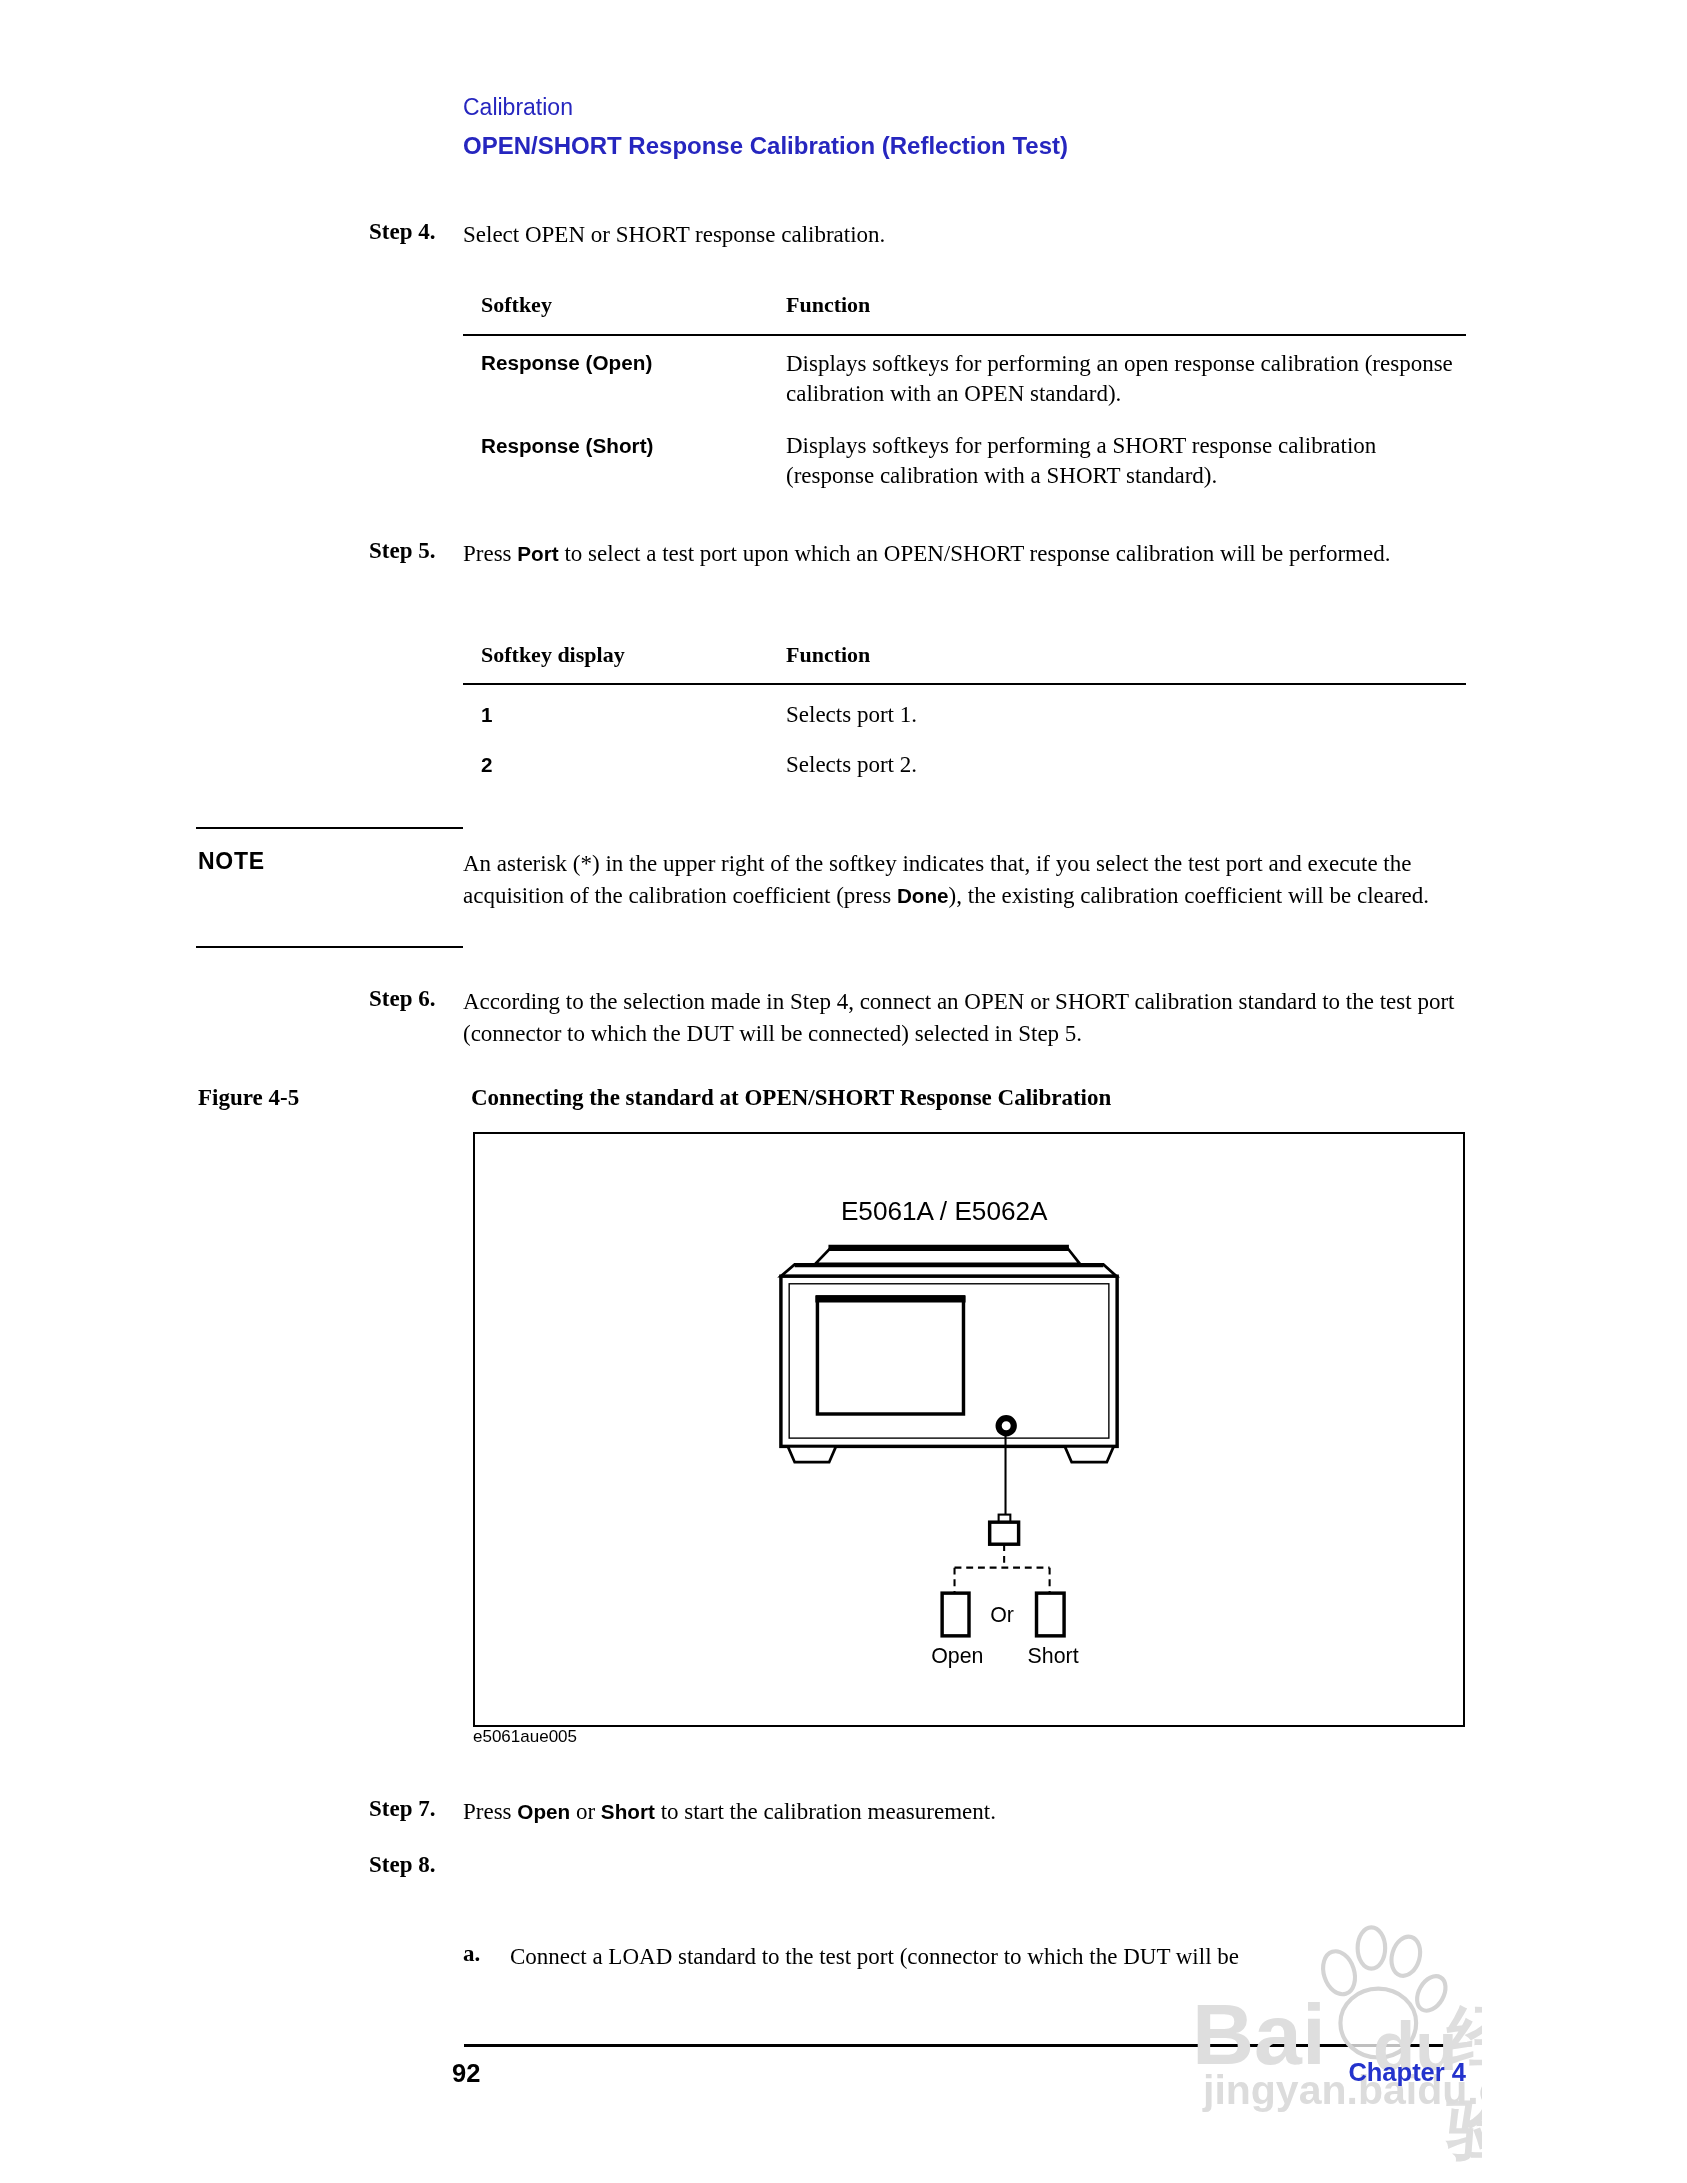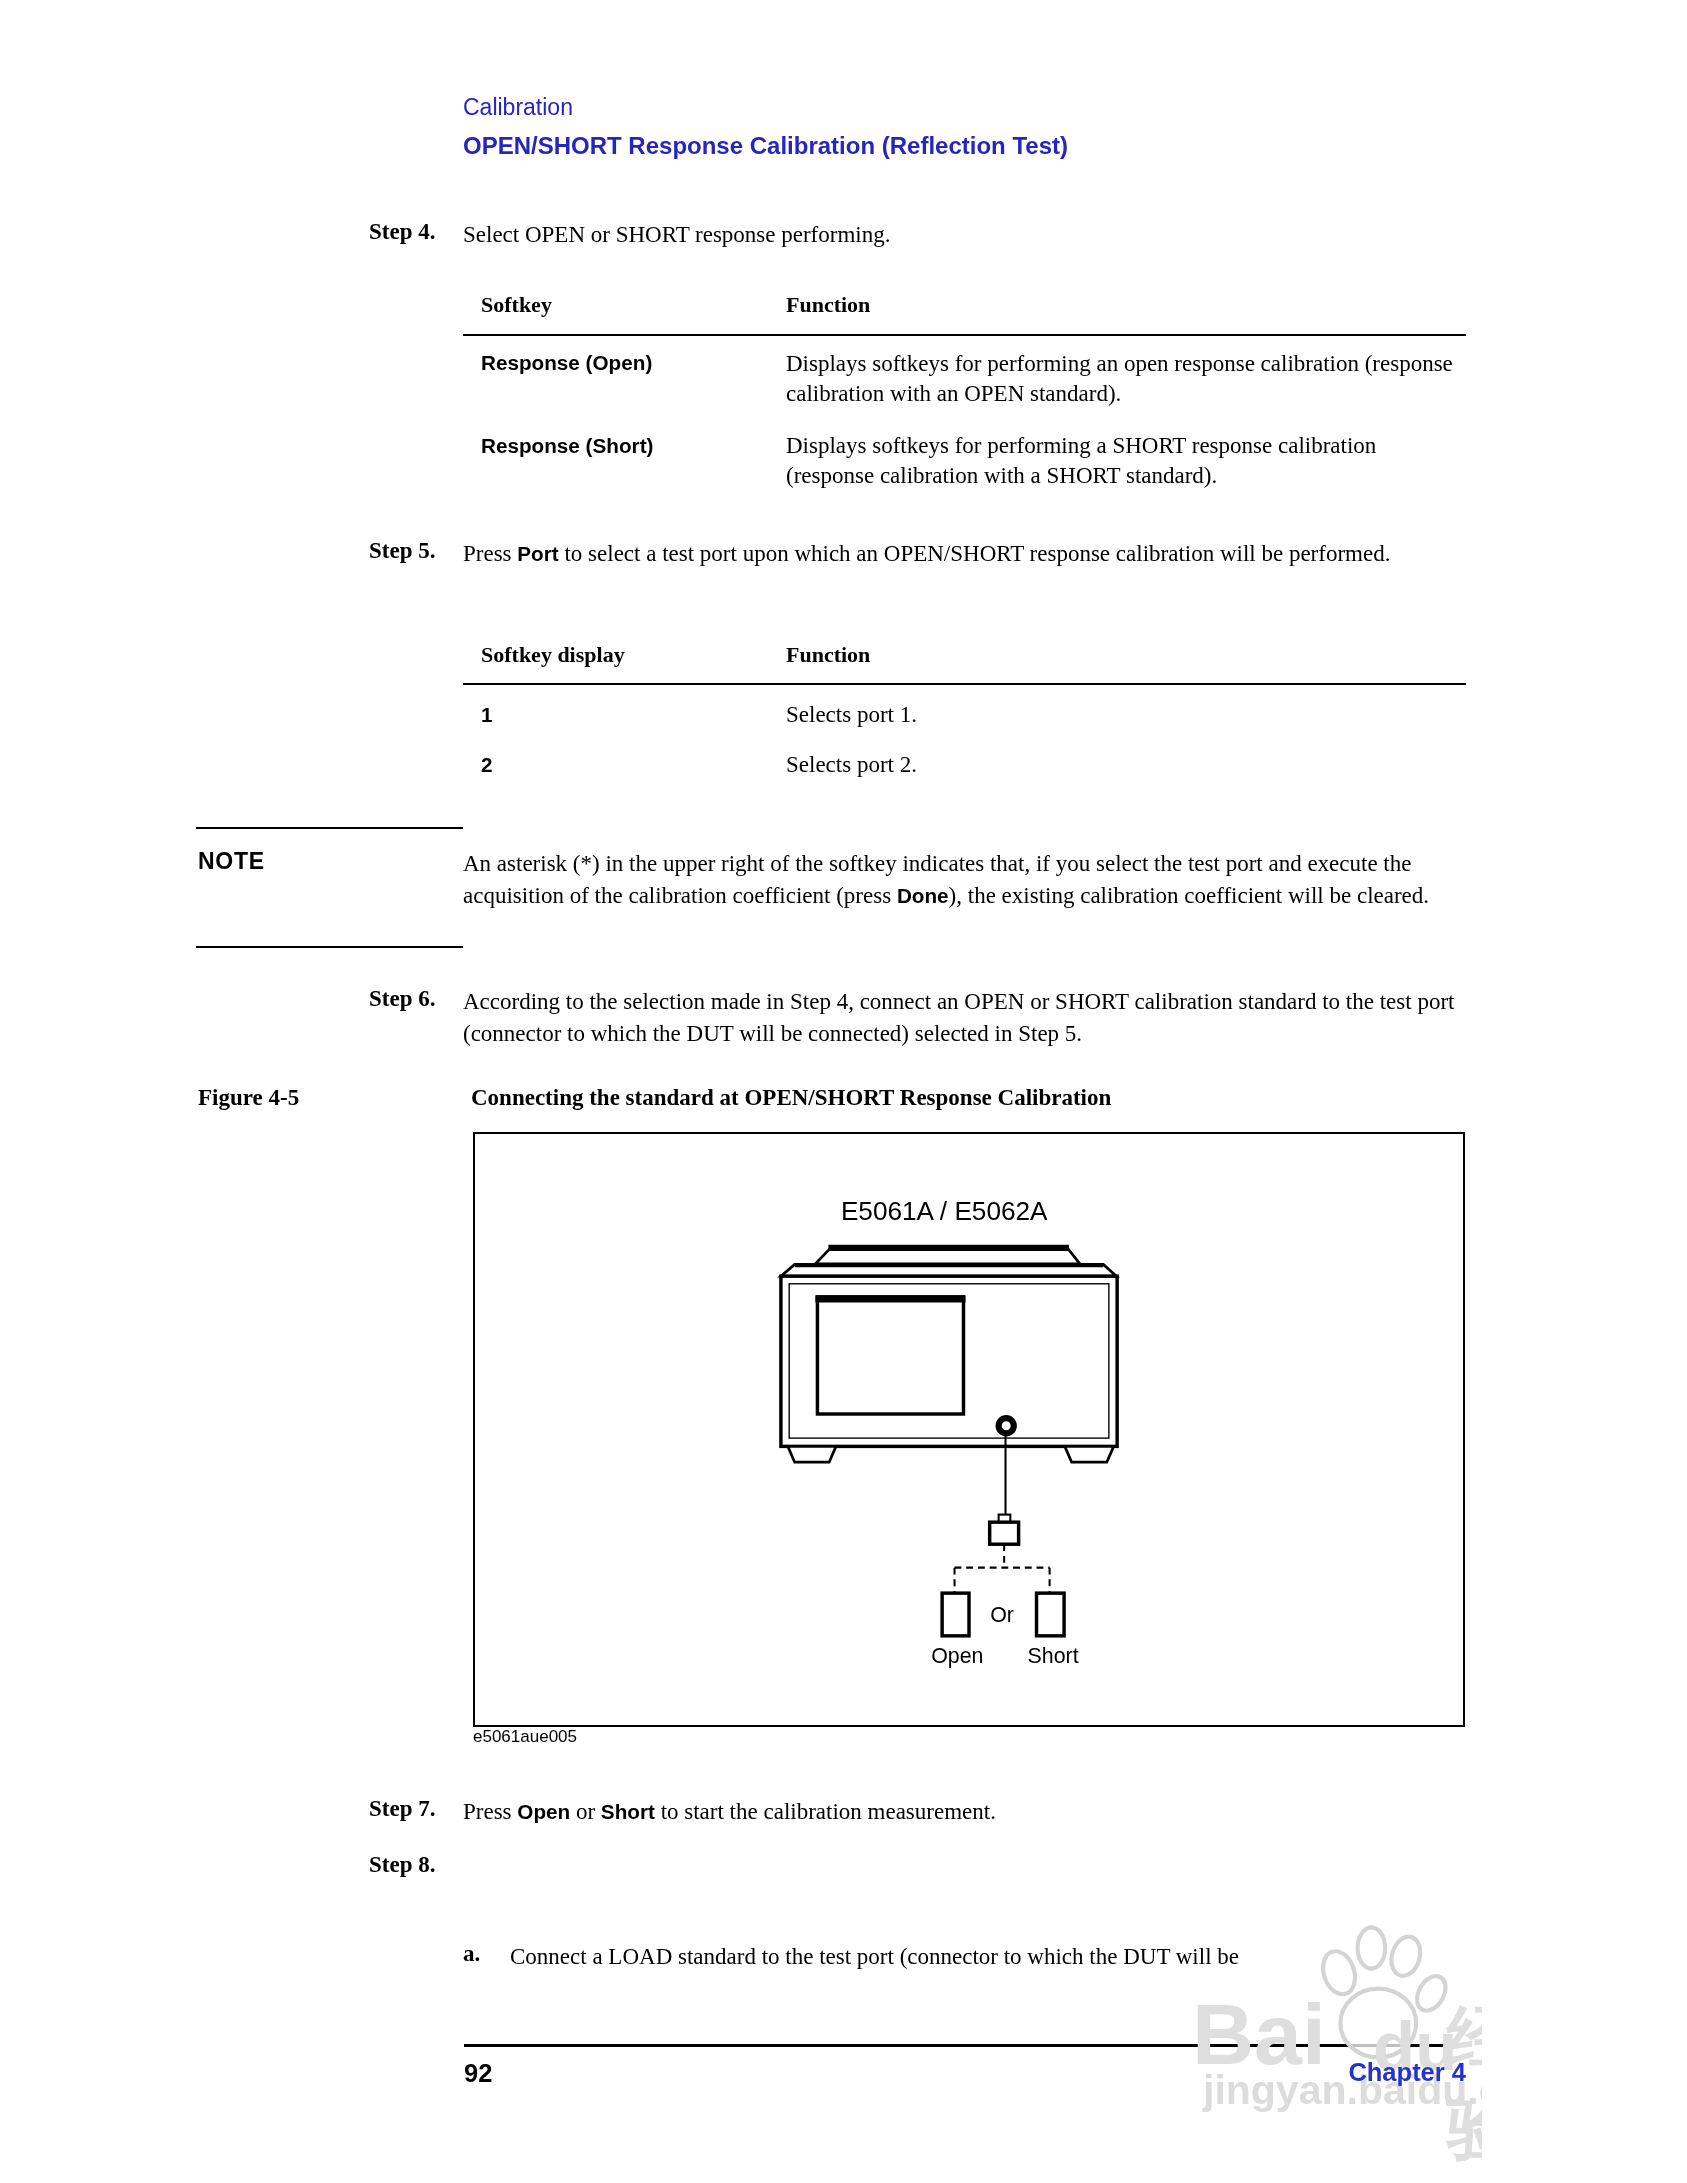--- a/index.html
+++ b/index.html
@@ -22,41 +22,41 @@
   .rule{height:2.1px;background:#000;}
   
   .notelabel{left:198px;font-family:"Liberation Sans",sans-serif;font-size:23px;font-weight:bold;letter-spacing:0.7px;}
   .figlabel{left:198px;font-size:23px;font-weight:bold;}
   .figtitle{left:463px;font-size:23px;font-weight:bold;}
   .figbox{left:473px;top:1132px;width:988px;height:591px;border:2.1px solid #000;background:#fff;}
   .figid{left:473px;top:1727px;font-family:"Liberation Sans",sans-serif;font-size:17px;}
   svg text{font-family:"Liberation Sans",sans-serif;fill:#000;}
   
   .footrule{left:464px;top:2044px;width:1001px;height:2.8px;background:#000;z-index:1;}
-  .pagenum{left:464px;top:2059px;font-family:"Liberation Sans",sans-serif;font-size:25.5px;font-weight:bold;z-index:1;}
+  .pagenum{left:452px;top:2059px;font-family:"Liberation Sans",sans-serif;font-size:25.5px;font-weight:bold;z-index:1;}
   .chapter{left:1306px;top:2058px;width:160px;text-align:right;font-family:"Liberation Sans",sans-serif;
            font-size:25.5px;font-weight:bold;color:#2433cc;z-index:4;}
   
   .wm{z-index:2;color:#dedede;font-family:"Liberation Sans",sans-serif;font-weight:bold;pointer-events:none;}
   .wm-bai{left:1192px;top:1985px;font-size:86px;}
   .wm-du{left:1373px;top:2007px;font-size:69px;}
   .wm-cn{left:1447px;top:1993px;font-size:68px;letter-spacing:4.1px;}
   .wm-site{left:1203px;top:2067px;font-size:41px;color:#dcdcdc;}
   .wm-paw{left:1306px;top:1923px;z-index:2;pointer-events:none;}
 </style>
 </head>
 <body>
 
 <div class="page">
 
   <div class="abs eyebrow">Calibration</div>
   <div class="abs doctitle">OPEN/SHORT Response Calibration (Reflection Test)</div>
 
   <div class="abs steplabel" style="top:219px;">Step 4.</div>
-  <div class="abs stepbody" style="top:219px;">Select OPEN or SHORT response performing.</div>
+  <div class="abs stepbody" style="top:219px;">Select OPEN or SHORT response calibration.</div>
 
   <div class="abs thead" style="left:481px;top:292px;">Softkey</div>
   <div class="abs thead" style="left:786px;top:292px;">Function</div>
   <div class="abs rule" style="left:463px;top:334px;width:1003px;"></div>
   <div class="abs tcell1" style="top:351px;">Response (Open)</div>
   <div class="abs tcell2" style="top:349px;">Displays softkeys for performing an open response calibration (response calibration with an OPEN standard).</div>
   <div class="abs tcell1" style="top:434px;">Response (Short)</div>
   <div class="abs tcell2" style="top:431px;">Displays softkeys for performing a SHORT response calibration (response calibration with a SHORT standard).</div>
 
   <div class="abs steplabel" style="top:538px;">Step 5.</div>

